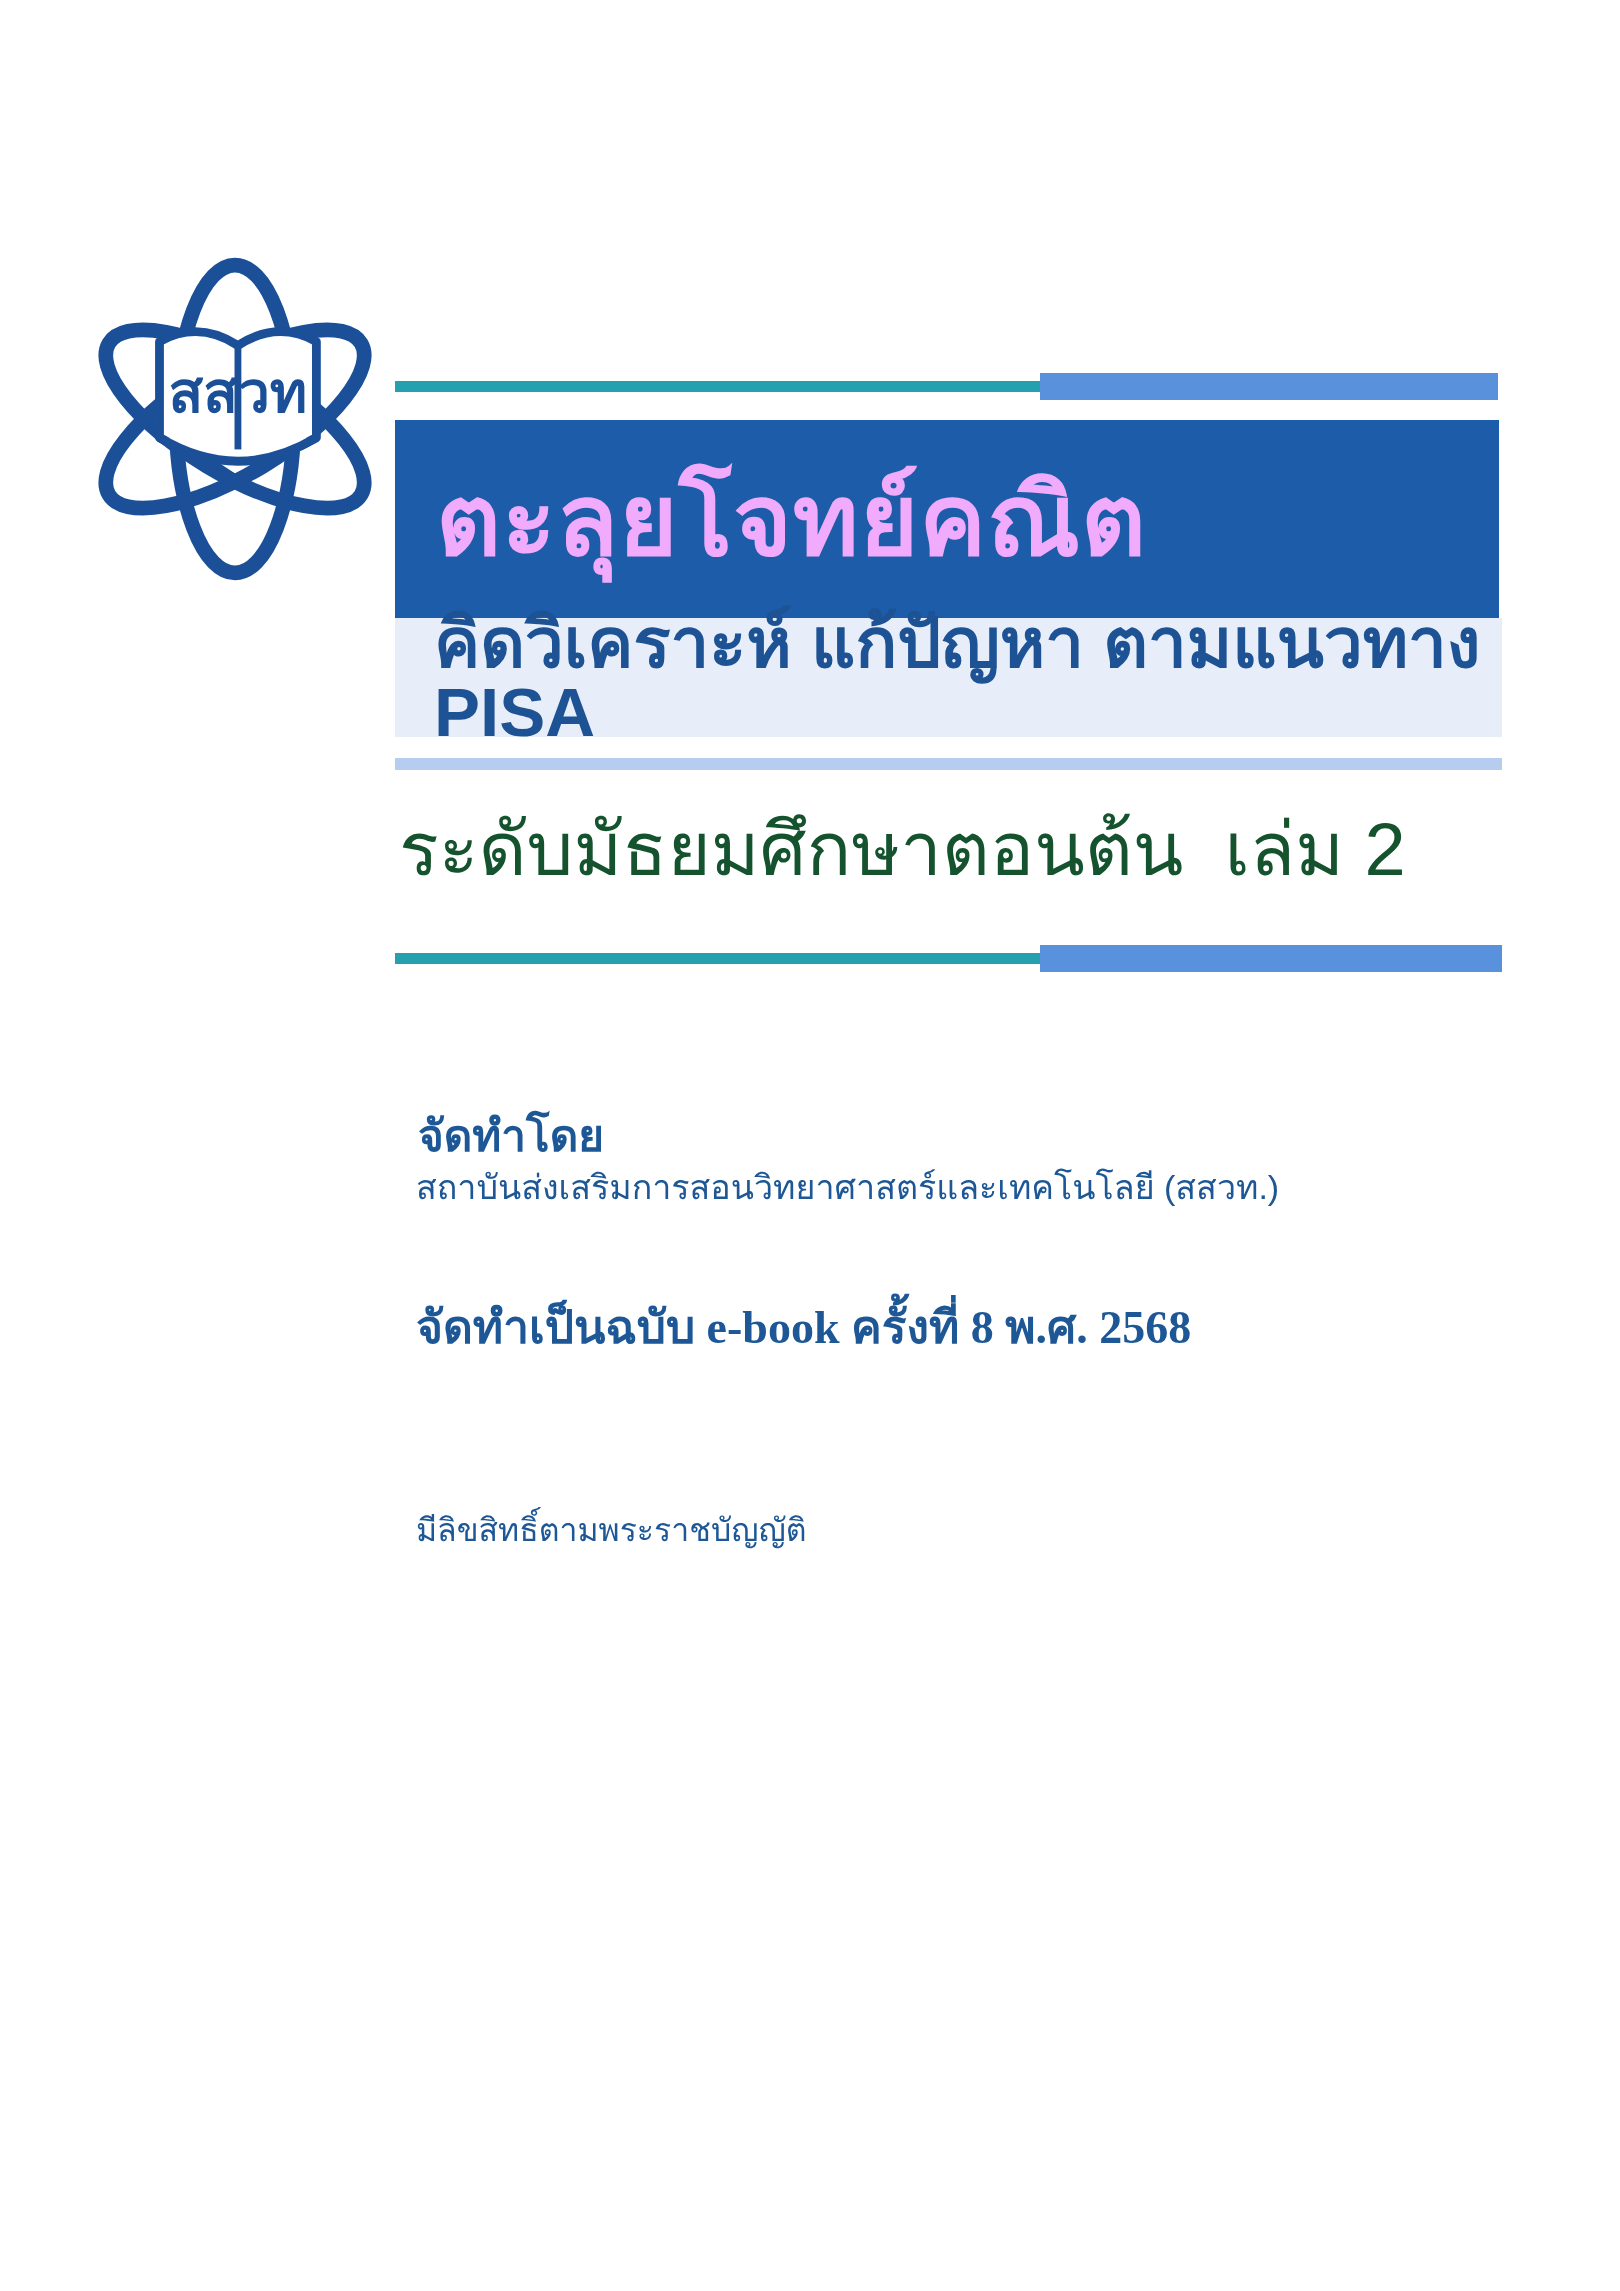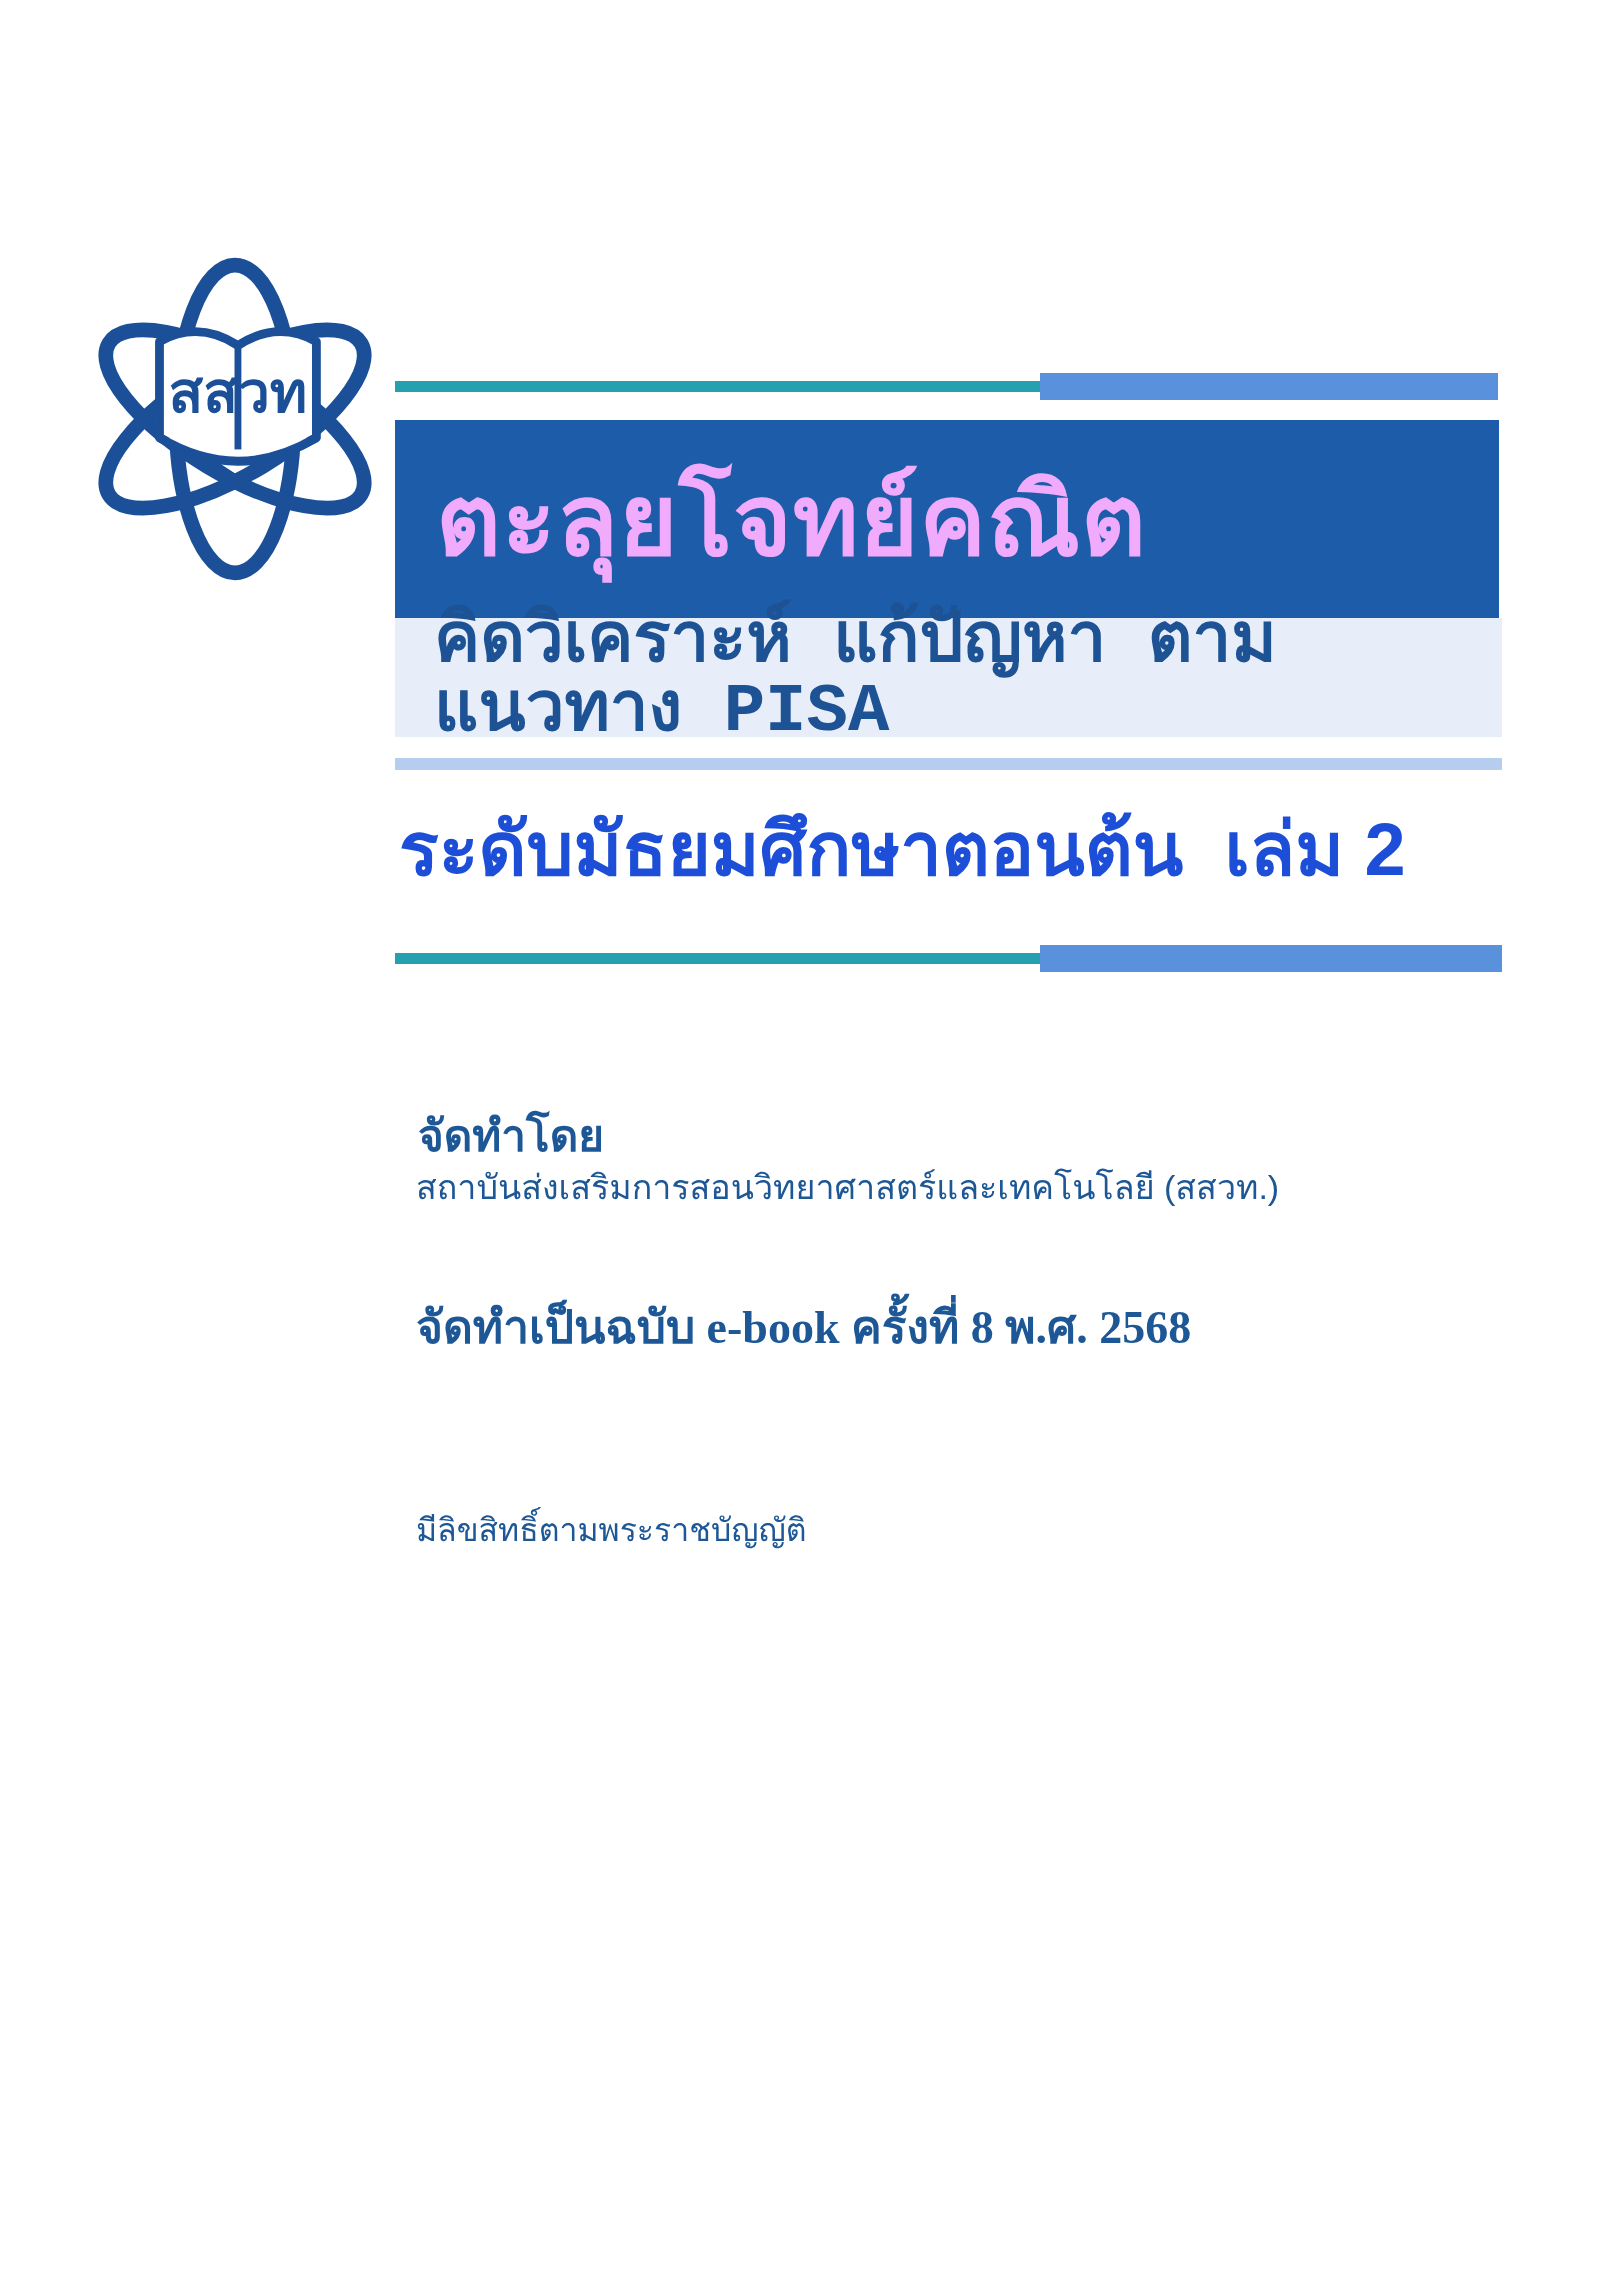--- a/index.html
+++ b/index.html
@@ -36,30 +36,30 @@
   
   #subtitle-banner{
     left:395px;top:618px;width:1107px;height:119px;
     background:#e7edf9;
     display:flex;align-items:center;
     padding-left:39px;box-sizing:border-box;
   }
   #subtitle-banner .subtitle-text{
     color:#1d5294;font-size:69px;font-weight:bold;
     line-height:1;
-    font-family:Liberation Mono, monospace;
+    font-family:Liberation Sans, sans-serif;
     white-space:pre-wrap;
   }
   
   #divider{left:395px;top:758px;width:1107px;height:11.8px;background:#b7cdf0;}
   
   #level-line{
     left:399px;top:792px;width:1117px;height:113px;
     display:flex;align-items:center;
-    color:#1d4ed8;font-size:74px;font-weight:bold;
+    color:#14532d;font-size:74px;font-weight:normal;
     font-family:"Liberation Sans", sans-serif;
     white-space:pre-wrap;
   }
   
   .imprint{
     color:#1d5796;
     font-family:"Liberation Sans", sans-serif;
     white-space:pre-wrap;
   }
   #prepared-by{left:418px;top:1100px;font-size:44px;font-weight:bold;}

